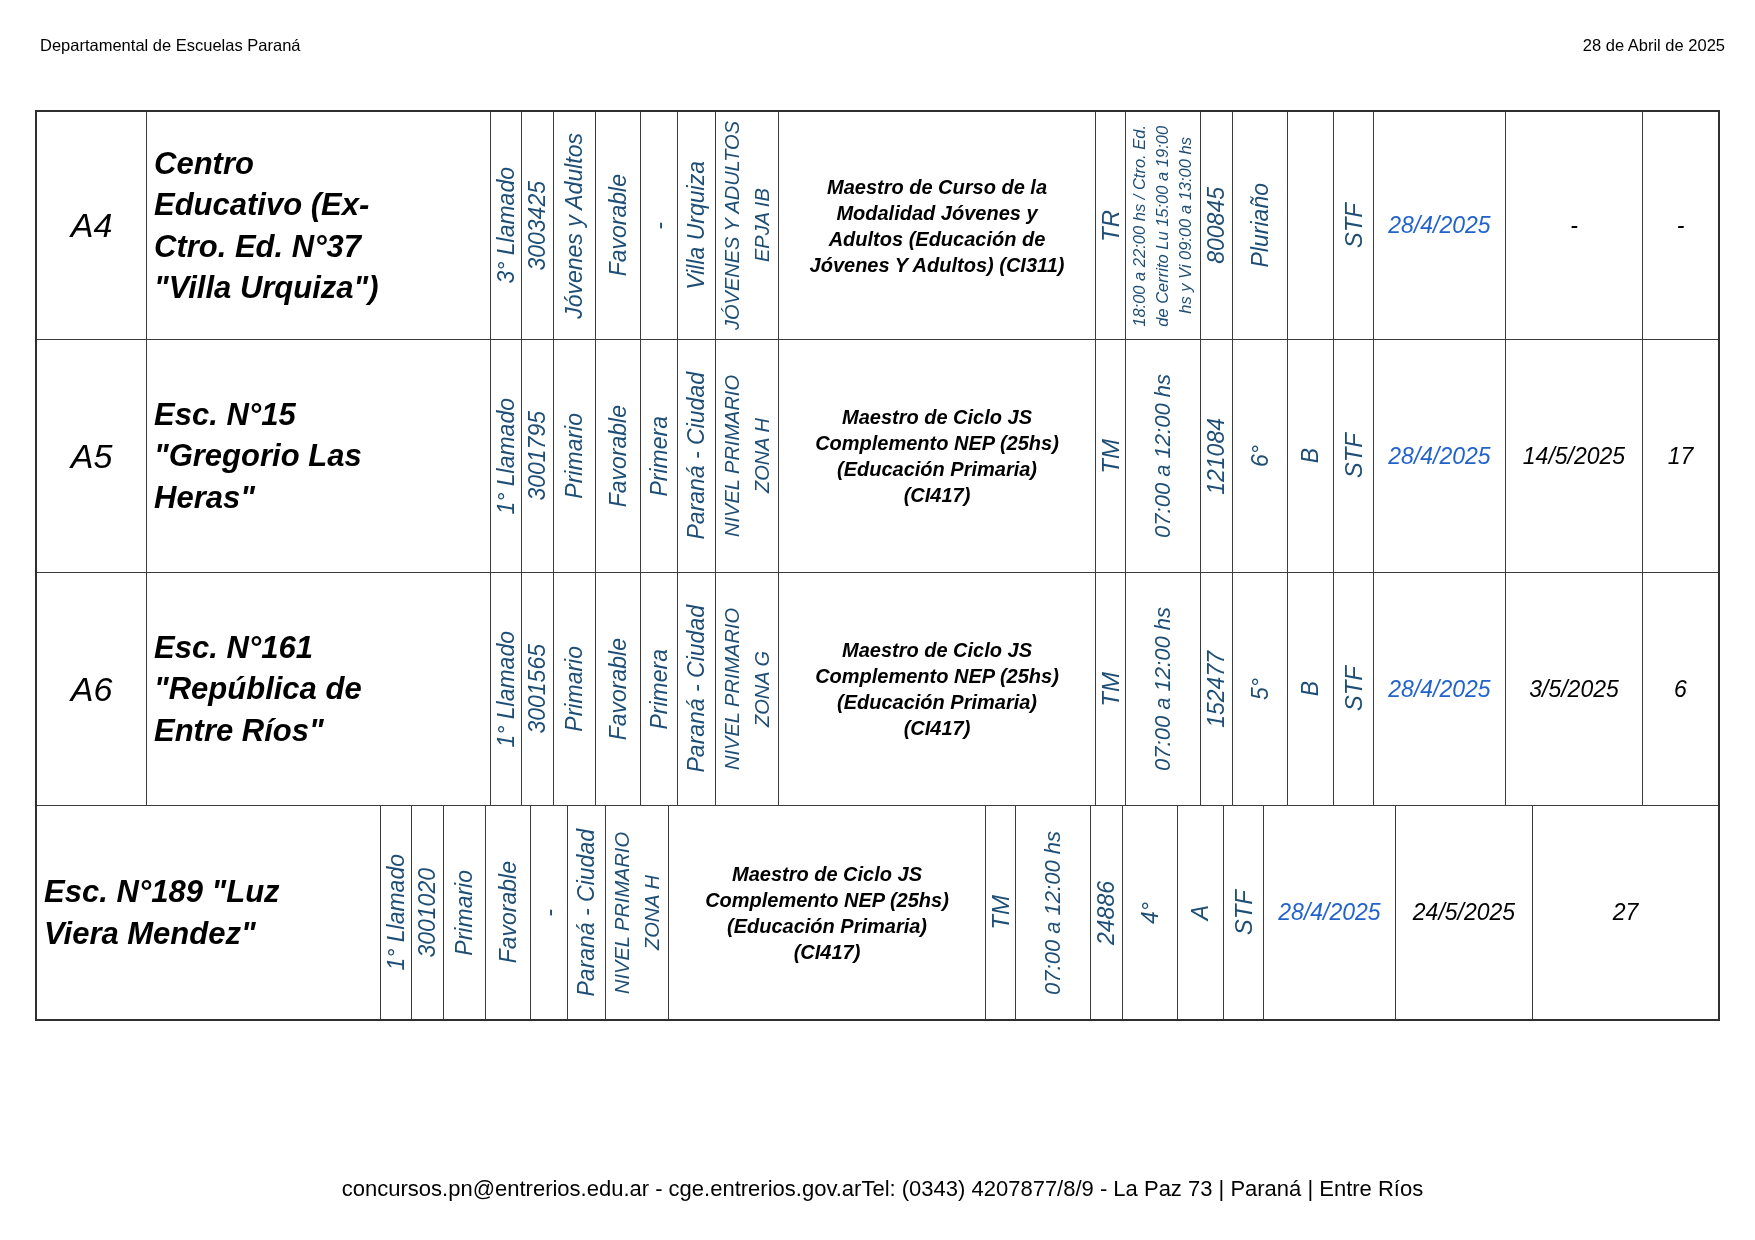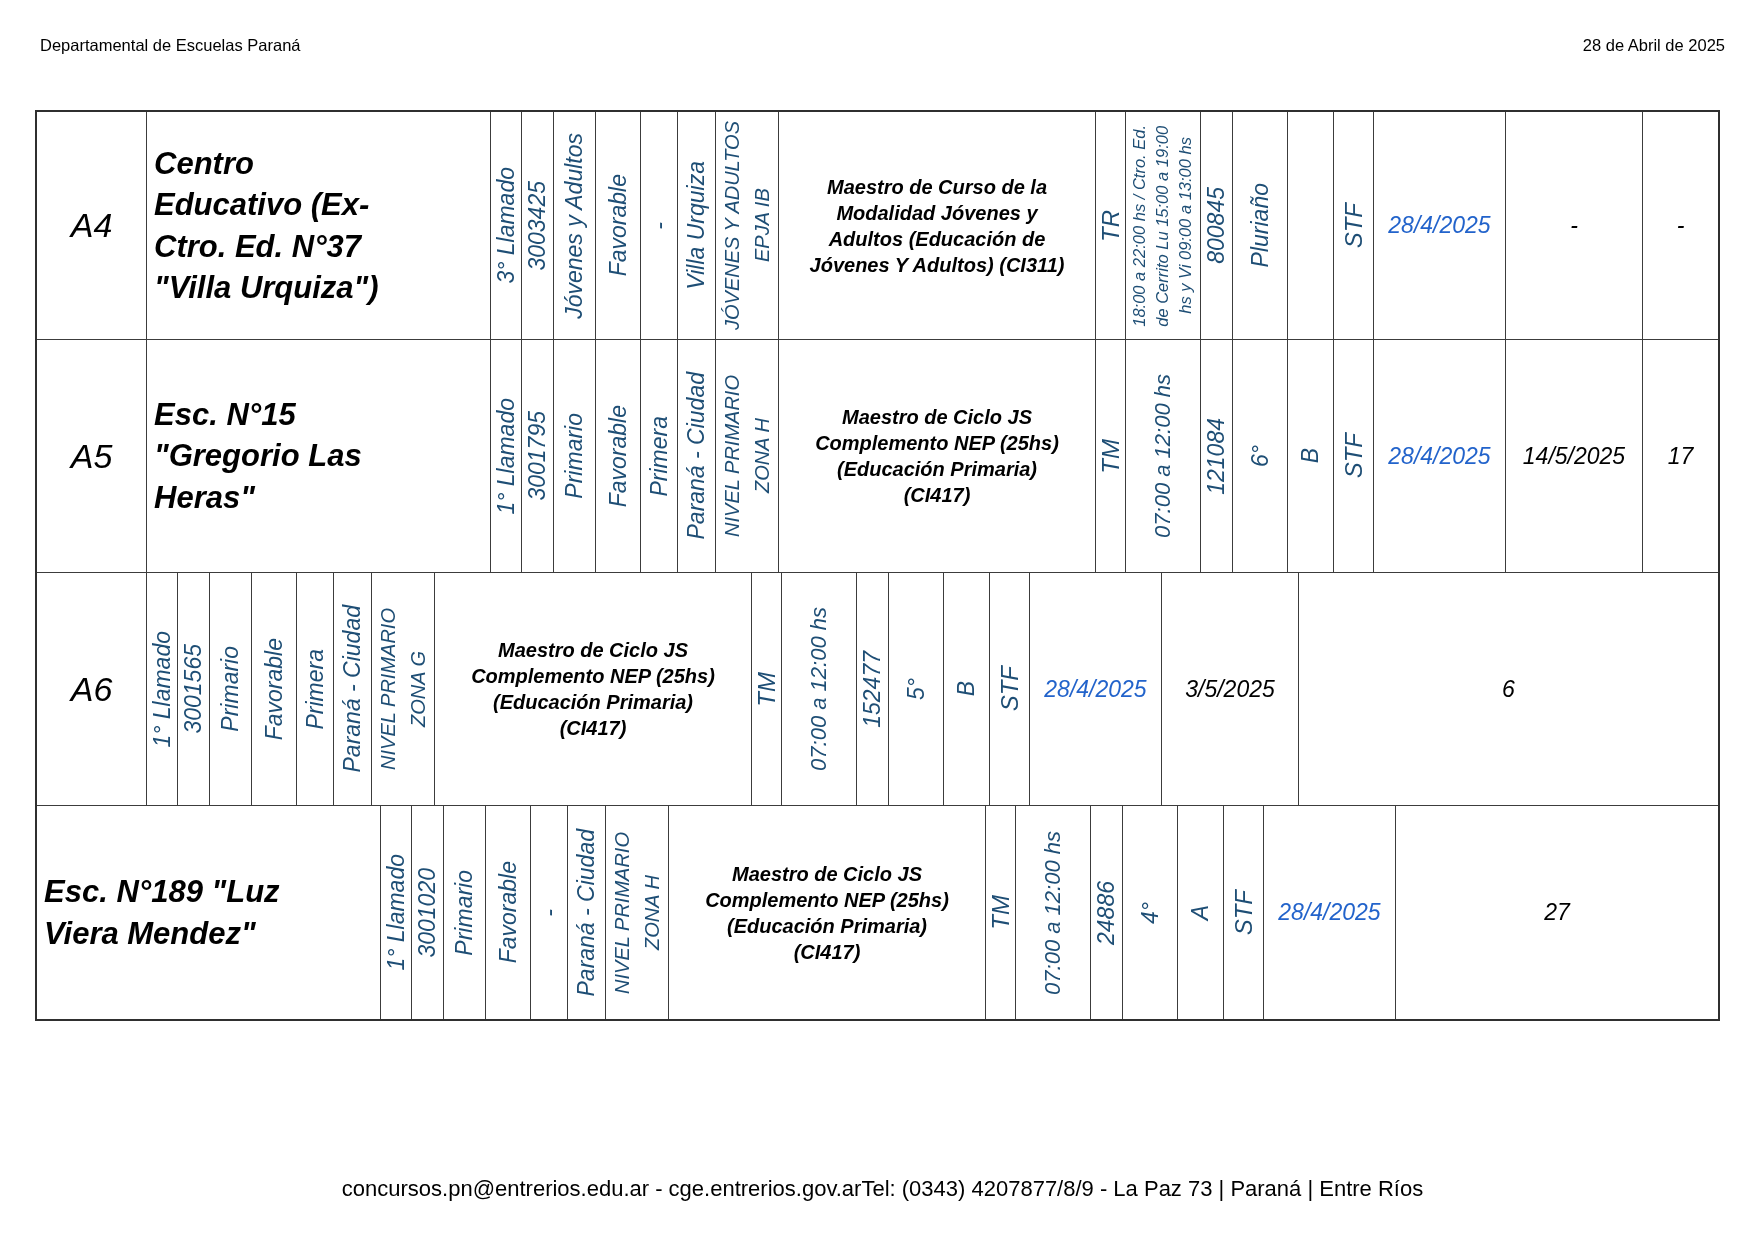--- a/index.html
+++ b/index.html
@@ -191,20 +191,23 @@
     <div class="cell c-stf">
           <span class="vtext">STF</span>
         </div>
     <div class="cell c-f1">28/4/2025</div>
     <div class="cell c-f2">14/5/2025</div>
     <div class="cell c-dias">17</div>
   </div>
 
   <div class="row">
     <div class="cell c-id">A6</div>
+    <div class="cell c-school ml">Esc. N°161
+"República de
+Entre Ríos"</div>
     <div class="cell c-v1">
           <span class="vtext">1° Llamado</span>
         </div>
     <div class="cell c-v2">
           <span class="vtext">3001565</span>
         </div>
     <div class="cell c-v3">
           <span class="vtext">Primario</span>
         </div>
     <div class="cell c-v4">
@@ -288,20 +291,21 @@
     <div class="cell c-grado">
           <span class="vtext">4°</span>
         </div>
     <div class="cell c-sec">
           <span class="vtext">A</span>
         </div>
     <div class="cell c-stf">
           <span class="vtext">STF</span>
         </div>
     <div class="cell c-f1">28/4/2025</div>
+    <div class="cell c-f2">24/5/2025</div>
     <div class="cell c-dias">27</div>
   </div>
 </div>
 
   <div class="footer">
     <span>concursos.pn@entrerios.edu.ar - cge.entrerios.gov.ar</span>
     <span>Tel: (0343) 4207877/8/9 - La Paz 73 | Paraná | Entre Ríos</span>
   </div>
 
 </div>

